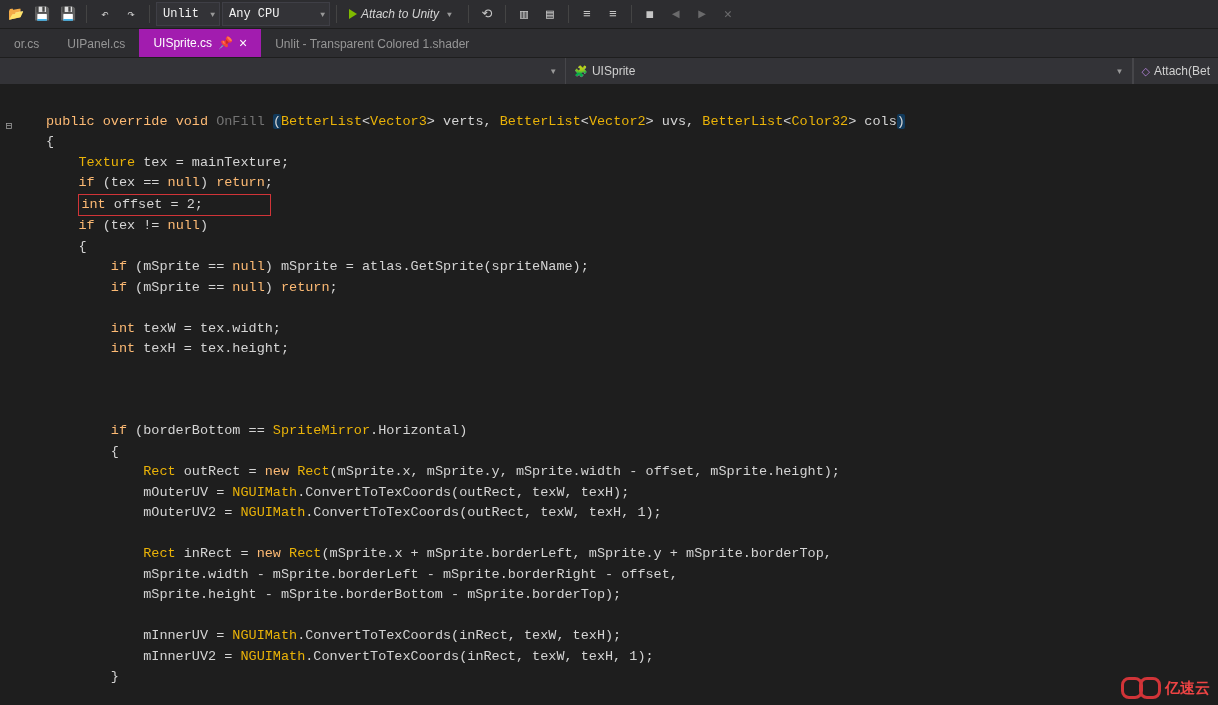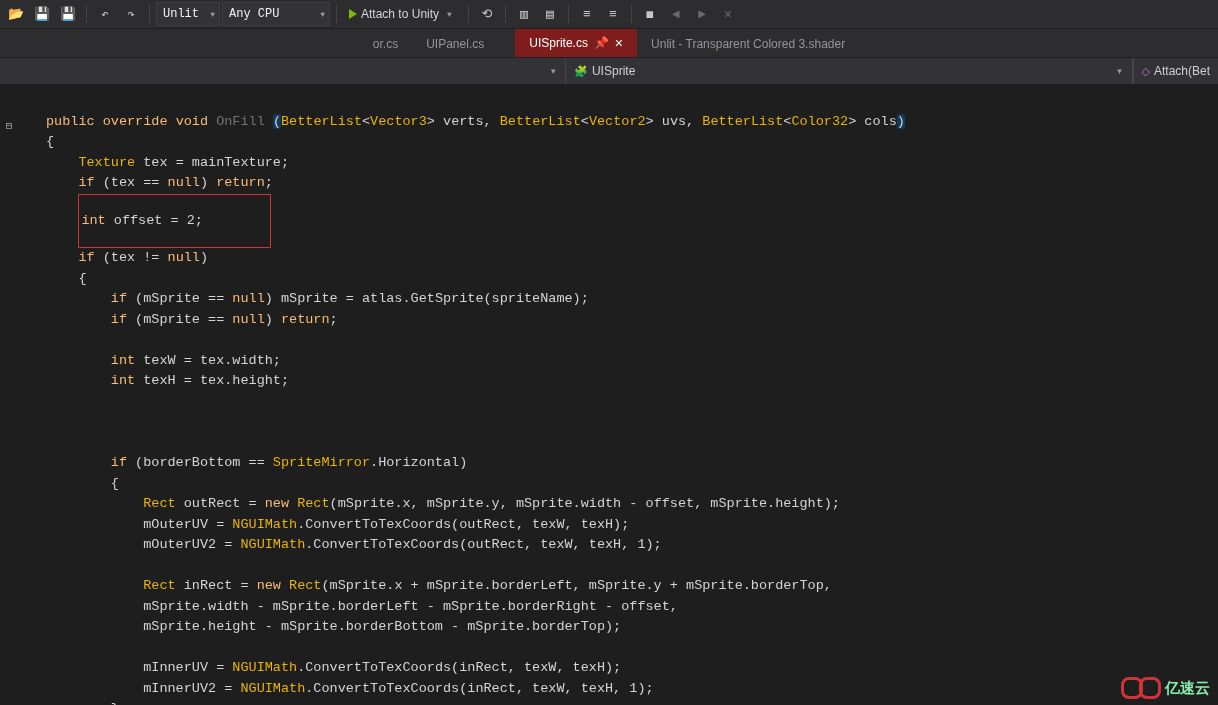--- a/index.html
+++ b/index.html
@@ -68,36 +68,34 @@
     height: 0;
     border-left: 8px solid #7fba00;
     border-top: 5px solid transparent;
     border-bottom: 5px solid transparent;
   }
   .tabs {
     height: 28px;
     background: #2d2d30;
     display: flex;
     align-items: flex-end;
-    justify-content: center;
   }
   .tab {
     padding: 6px 14px;
     color: #969696;
     font-size: 12px;
     font-family: "Segoe UI", sans-serif;
     cursor: pointer;
     display: flex;
     align-items: center;
     gap: 6px;
   }
   .tab.active {
-    background: #7f1d1d;
+    background: #a21caf;
     color: #fff;
-    margin-left: 17px;
   }
   .tab-close { font-size: 14px; }
   .nav-bar {
     height: 26px;
     background: #333337;
     border-top: 1px solid #1e1e1e;
     border-bottom: 1px solid #1e1e1e;
     display: flex;
     align-items: center;
     font-family: "Segoe UI", sans-serif;
@@ -141,31 +139,31 @@
     font-size: 11px;
     font-family: "Segoe UI", sans-serif;
     margin-bottom: 1px;
   }
   .kw { color: #fdba74; }
   .type { color: #eab308; }
   .method { color: #737373; }
   .paren-hl { background: #113a5c; border-radius: 2px;}
   .redbox {
     border: 1px solid #d13438;
-    padding: 16px 2px;
+    padding: 0 2px;
     display: inline-block;
   }
   .watermark {
     position: absolute;
     bottom: 6px;
     right: 8px;
     display: flex;
     align-items: center;
     gap: 4px;
-    color: #86efac;
+    color: #ef4444;
     font-weight: bold;
     font-size: 15px;
     font-family: "Microsoft YaHei", sans-serif;
   }
   .watermark .logo-circle {
     width: 16px;
     height: 16px;
     border-radius: 8px;
     border: 3px solid #d13438;
     display: inline-block;
@@ -188,21 +186,21 @@
       <span>Unlit</span>
       <span class="dd-arrow">▼</span>
     </div>
   <div class="toolbar-dropdown" style="width:80px">
       <span>Any CPU</span>
       <span class="dd-arrow">▼</span>
     </div>
   <div class="toolbar-sep"></div>
   <div class="play-btn">
     <span class="play-triangle"></span>
-    <span style="font-family:'Segoe UI',sans-serif;font-size:12px;">Attach to Unity</span>
+    <span style="font-family:'Segoe UI',sans-serif;font-size:12px;font-style:italic;">Attach to Unity</span>
     <span style="font-size:8px;color:#999;margin-left:4px;">▼</span>
   </div>
   <div class="toolbar-sep"></div>
   <div class="toolbar-btn">⟲</div>
   <div class="toolbar-sep"></div>
   <div class="toolbar-btn">▥</div>
   <div class="toolbar-btn">▤</div>
   <div class="toolbar-sep"></div>
   <div class="toolbar-btn">≡</div>
   <div class="toolbar-btn">≡</div>
@@ -219,21 +217,21 @@
     </div>
   <div class="tab">
       <span>UIPanel.cs</span>
     </div>
   <div class="tab active">
       <span>UISprite.cs</span>
       <span>📌</span>
       <span class="tab-close">×</span>
     </div>
   <div class="tab">
-      <span>Unlit - Transparent Colored 3.shader</span>
+      <span>Unlit - Transparent Colored 1.shader</span>
     </div>
 </div>
 
 <div class="nav-bar">
   <div class="nav-seg" style="flex:1;justify-content:flex-end">
     <span class="dd-arrow" style="position:static">▼</span>
   </div>
   <div class="nav-seg" style="flex:1">
     <span class="nav-icon class-icon">🧩</span>
     <span>UISprite</span>

